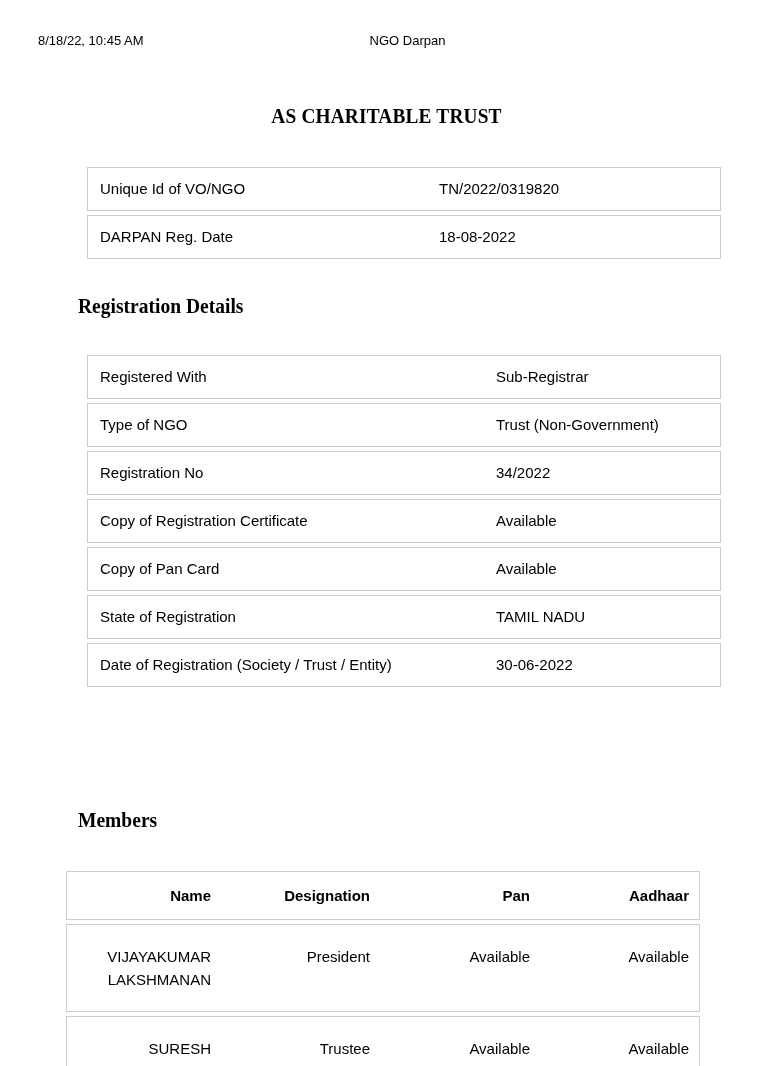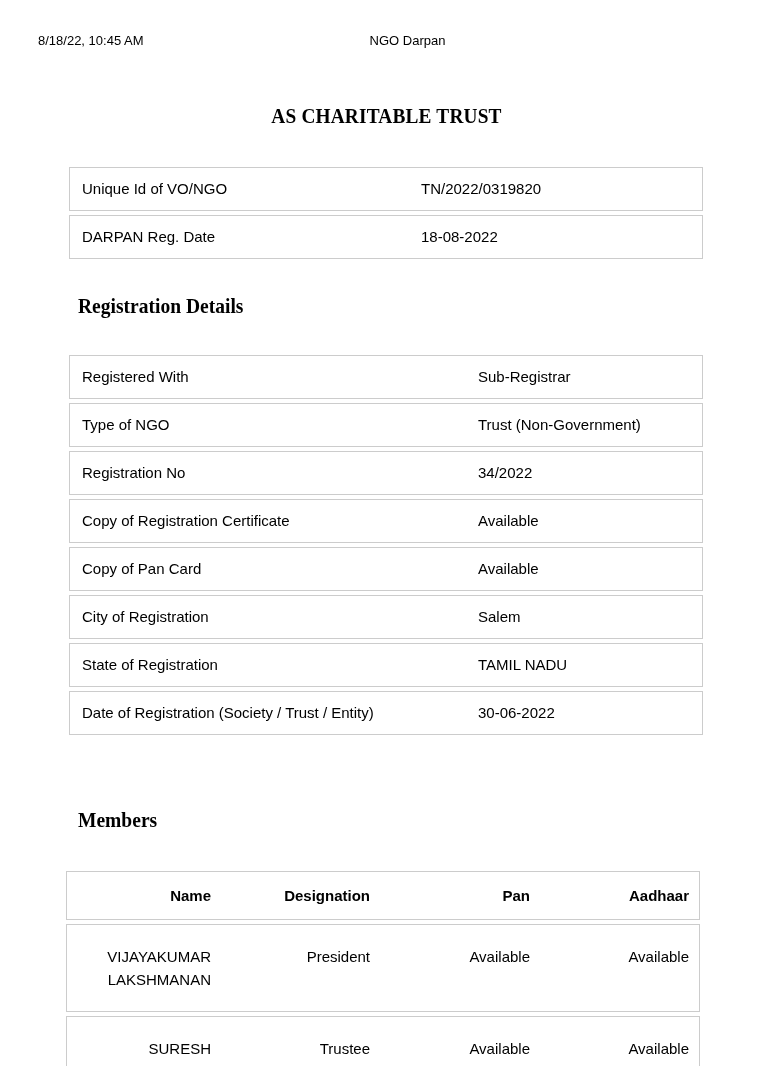--- a/index.html
+++ b/index.html
@@ -90,21 +90,21 @@
     color: #000;
     transform: scaleX(0.93);
     transform-origin: left center;
   }
   .section-heading.reg { top: 294px; }
   .section-heading.members { top: 808px; }
 
   
   .info-table {
     position: absolute;
-    left: 48px;
+    left: 66px;
     width: 634px;
     border-collapse: separate;
     border-spacing: 0 4px;
     table-layout: fixed;
     padding-left: 21px;
   }
   .info-table tr { background: #ffffff; }
   .info-table td {
     border: 1px solid #cccccc;
     border-left-width: 1px;
@@ -222,24 +222,20 @@
         </tr>
         <tr>
           <td class="k">Copy of Registration Certificate</td>
           <td class="v">Available</td>
         </tr>
         <tr>
           <td class="k">Copy of Pan Card</td>
           <td class="v">Available</td>
         </tr>
         <tr>
-          <td class="k">City of Registration</td>
-          <td class="v">Salem</td>
-        </tr>
-        <tr>
           <td class="k">State of Registration</td>
           <td class="v">TAMIL NADU</td>
         </tr>
         <tr>
           <td class="k">Date of Registration (Society / Trust / Entity)</td>
           <td class="v">30-06-2022</td>
         </tr>
       </tbody>
     </table>
 

